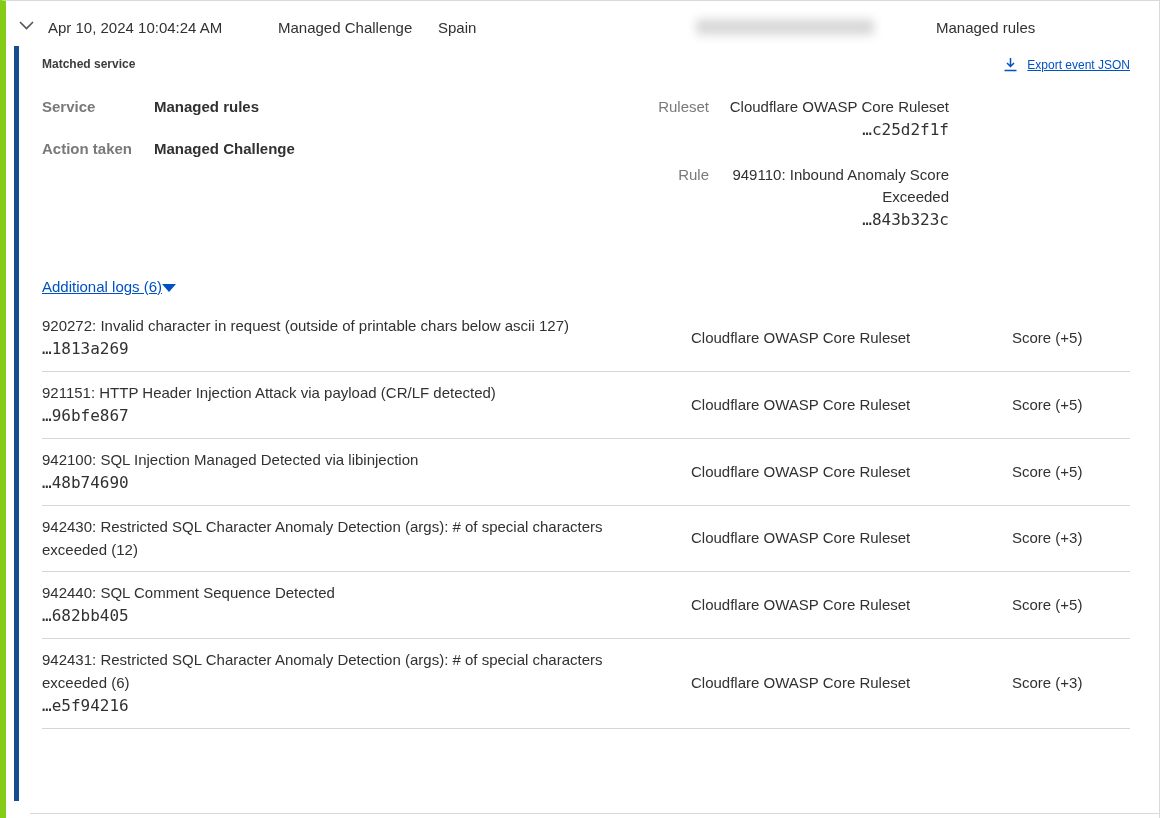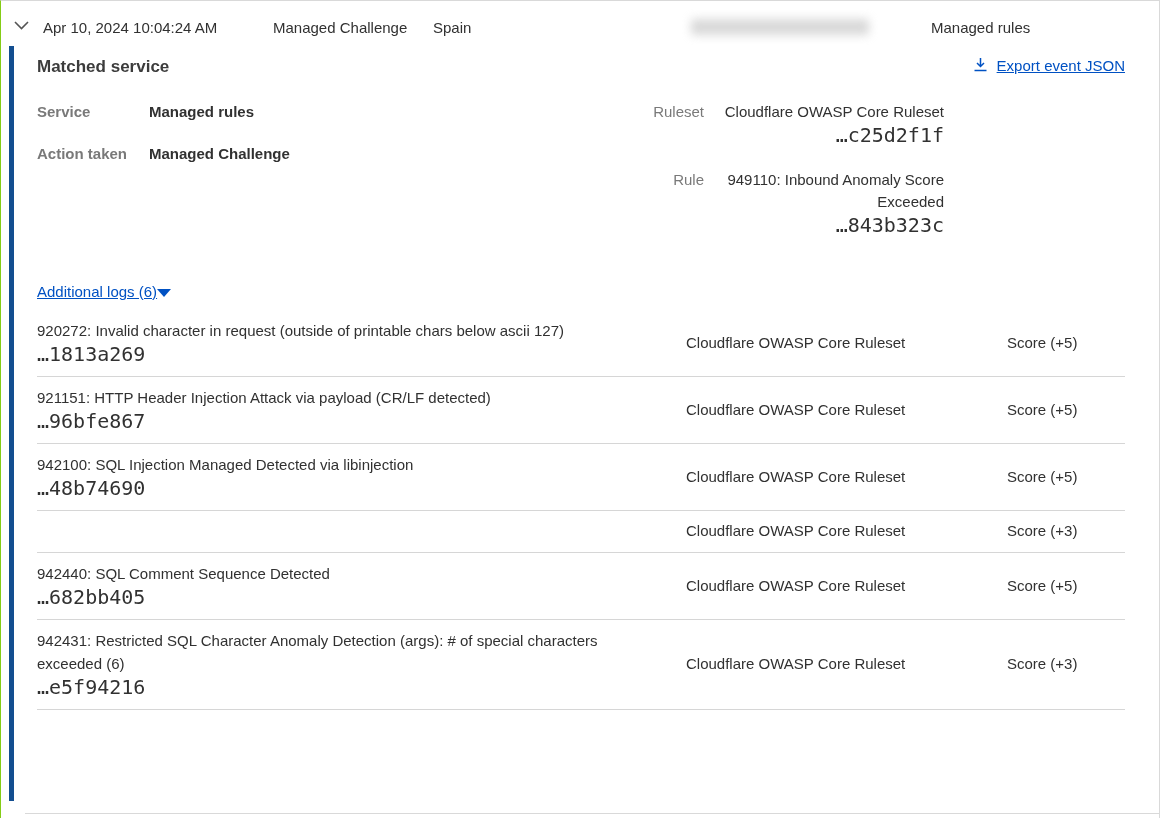--- a/index.html
+++ b/index.html
@@ -5,21 +5,21 @@
   * { margin:0; padding:0; box-sizing:border-box; }
   html,body { background:#f7f7f7; }
   body { font-family:"Liberation Sans","DejaVu Sans",sans-serif; color:#313131; }
 
   .window {
     position:relative;
     width:1160px; height:818px;
     margin:0 auto;
     background:#ffffff;
     border-top:1px solid #d9d9d9;
-    border-left:1px solid #84cc16;
+    border-left:6px solid #84cc16;
     border-right:1px solid #d9d9d9;
     font-size:15px;
     overflow:hidden;
   }
 
   
   .event-row { position:absolute; top:0; left:0; right:0; height:45px; }
   .event-row > * { position:absolute; top:18px; white-space:nowrap; }
   .chevron { left:13px; top:20px; cursor:pointer; }
   .col-timestamp { left:42px; }
@@ -36,40 +36,40 @@
   .accent-bar {
     position:absolute; left:8px; top:45px;
     width:5px; height:755px; background:#134e90;
   }
   .content { position:absolute; left:36px; top:45px; width:1088px; }
 
   .section-head {
     margin-top:11px;
     display:flex; justify-content:space-between; align-items:flex-start;
   }
-  .section-title { font-size:17px; font-weight:700; color:#3c3c3c; }
+  .section-title { font-size:12px; font-weight:700; color:#3c3c3c; }
 
   .link { color:#0051c3; text-decoration:underline; cursor:pointer; }
-  .export-link { display:inline-flex; align-items:flex-start; gap:9px; font-size:15px; }
+  .export-link { display:inline-flex; align-items:flex-end; gap:9px; font-size:12px; }
   .export-link .dl-icon { text-decoration:none; display:inline-flex; }
 
   
   .fields { display:flex; margin-top:24px; }
   .fields-left  { width:552px;font-weight:bold; }
   .fields-right { width:536px;text-align:right; }
   .field-row { display:flex; align-items:flex-start; }
   .fields-left  .field-row { margin-bottom:20px; }
   .fields-right .field-row { margin-bottom:22px; }
   .field-label { color:#797979; flex:0 0 112px; line-height:22px; }
   .fields-right .field-label { flex:0 0 115px; }
   .field-value { color:#313131; line-height:22px; }
   .field-value-block { width:240px; }
   .mono-id {
     font-family:"DejaVu Sans Mono","Liberation Mono",monospace;
-    font-size:20px; line-height:24px; color:#313131;
+    font-size:16px; line-height:24px; color:#313131;
   }
   .score-line { display:flex; align-items:center; gap:10px; }
   .info-icon { display:inline-flex; cursor:pointer; margin-top:1px; }
 
   
   .additional-logs {
     margin-top:24px;
     display:inline-flex; align-items:center; 
     font-size:15px;
   }
@@ -194,20 +194,21 @@
         <div class="log-desc-cell">
           <div class="log-desc">942100: SQL Injection Managed Detected via libinjection</div>
           <div class="mono-id">…48b74690</div>
         </div>
         <div class="log-ruleset">Cloudflare OWASP Core Ruleset</div>
         <div class="log-score">Score (+5)</div>
       </div>
 
       <div class="log-row">
         <div class="log-desc-cell">
+          <div class="log-desc">942430: Restricted SQL Character Anomaly Detection (args): # of special characters exceeded (12)</div>
         </div>
         <div class="log-ruleset">Cloudflare OWASP Core Ruleset</div>
         <div class="log-score">Score (+3)</div>
       </div>
 
       <div class="log-row">
         <div class="log-desc-cell">
           <div class="log-desc">942440: SQL Comment Sequence Detected</div>
           <div class="mono-id">…682bb405</div>
         </div>

